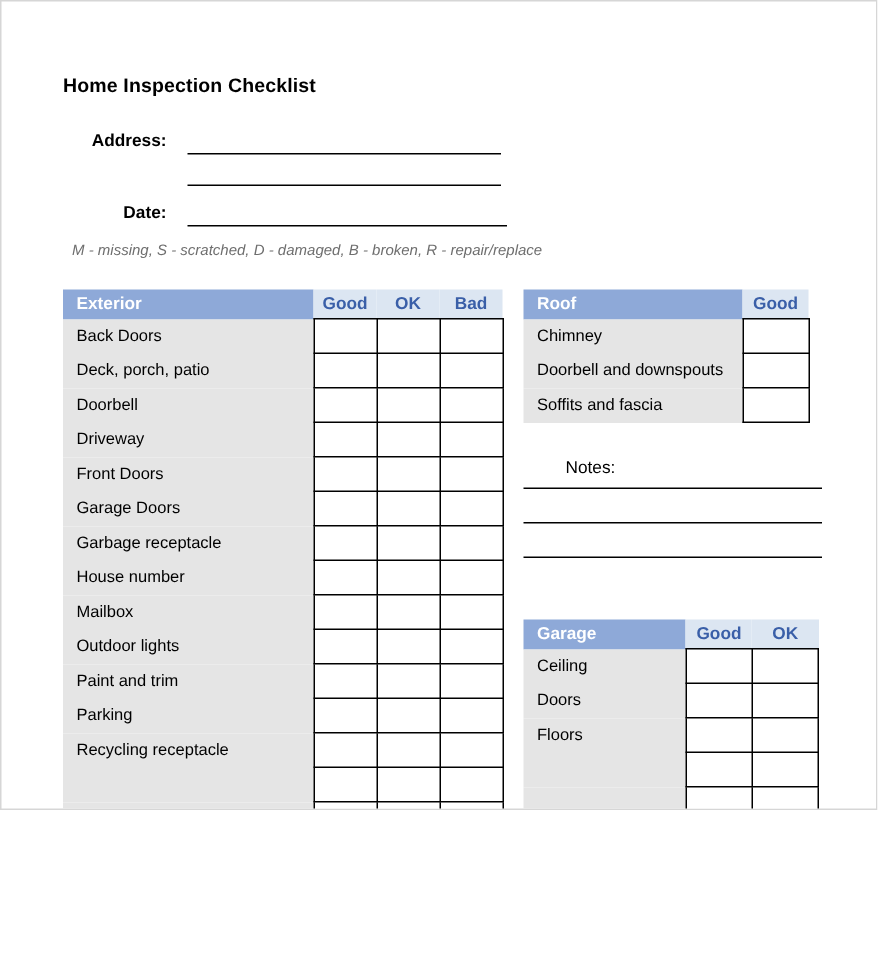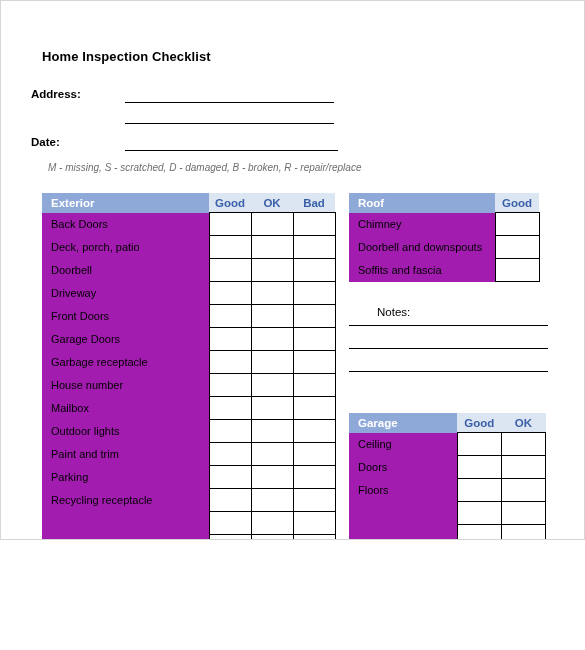--- a/index.html
+++ b/index.html
@@ -32,21 +32,21 @@
     white-space: nowrap;
   }
 
   
   .field-label {
     position: absolute;
     font-size: 11.5px;
     font-weight: bold;
     color: #000000;
     white-space: nowrap;
-    text-align: left;
+    text-align: right;
   }
   .field-rule {
     position: absolute;
     height: 0;
     border-bottom: 1.6px solid #000000;
   }
 
   #addr-label { left: 30px; top: 87px; width: 80px; }
   #addr-rule-1 { left: 124px; top: 101px; width: 209px; }
   #addr-rule-2 { left: 124px; top: 122px; width: 209px; }
@@ -93,21 +93,21 @@
     text-align: center;
   }
   .cl-table tbody td.item {
     height: 22px;
     color: #000000;
     text-align: left;
     padding-left: 9px !important;
     vertical-align: middle;
     white-space: nowrap;
     border: none;
-    background: #a21caf;
+    background: #e5e5e5;
   }
   .cl-table tbody td.box {
     height: 22px;
     border: 1.4px solid #000000;
     background: #ffffff;
   }
 
   
   #table-exterior { left: 41px; top: 192px; width: 293px; }
   #table-exterior col.c-name { width: 167px; }

